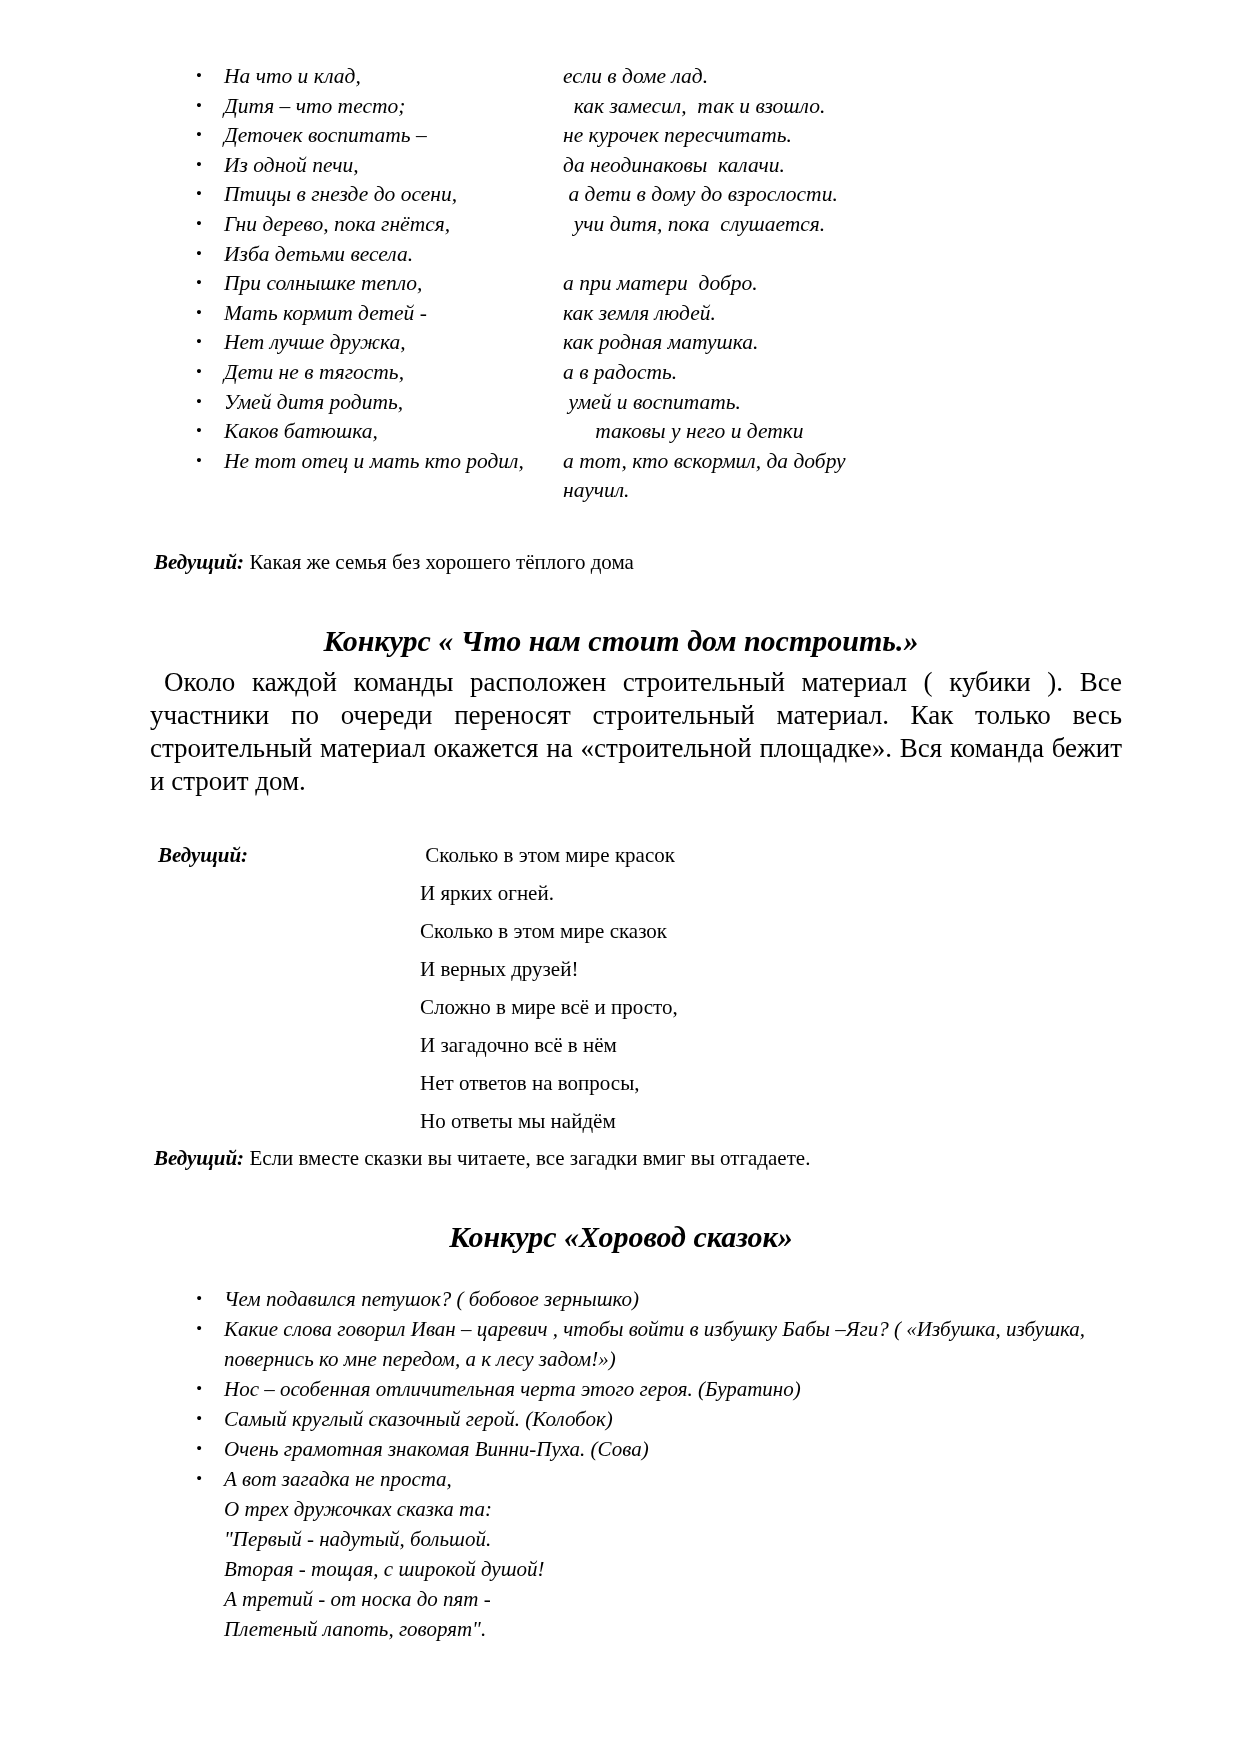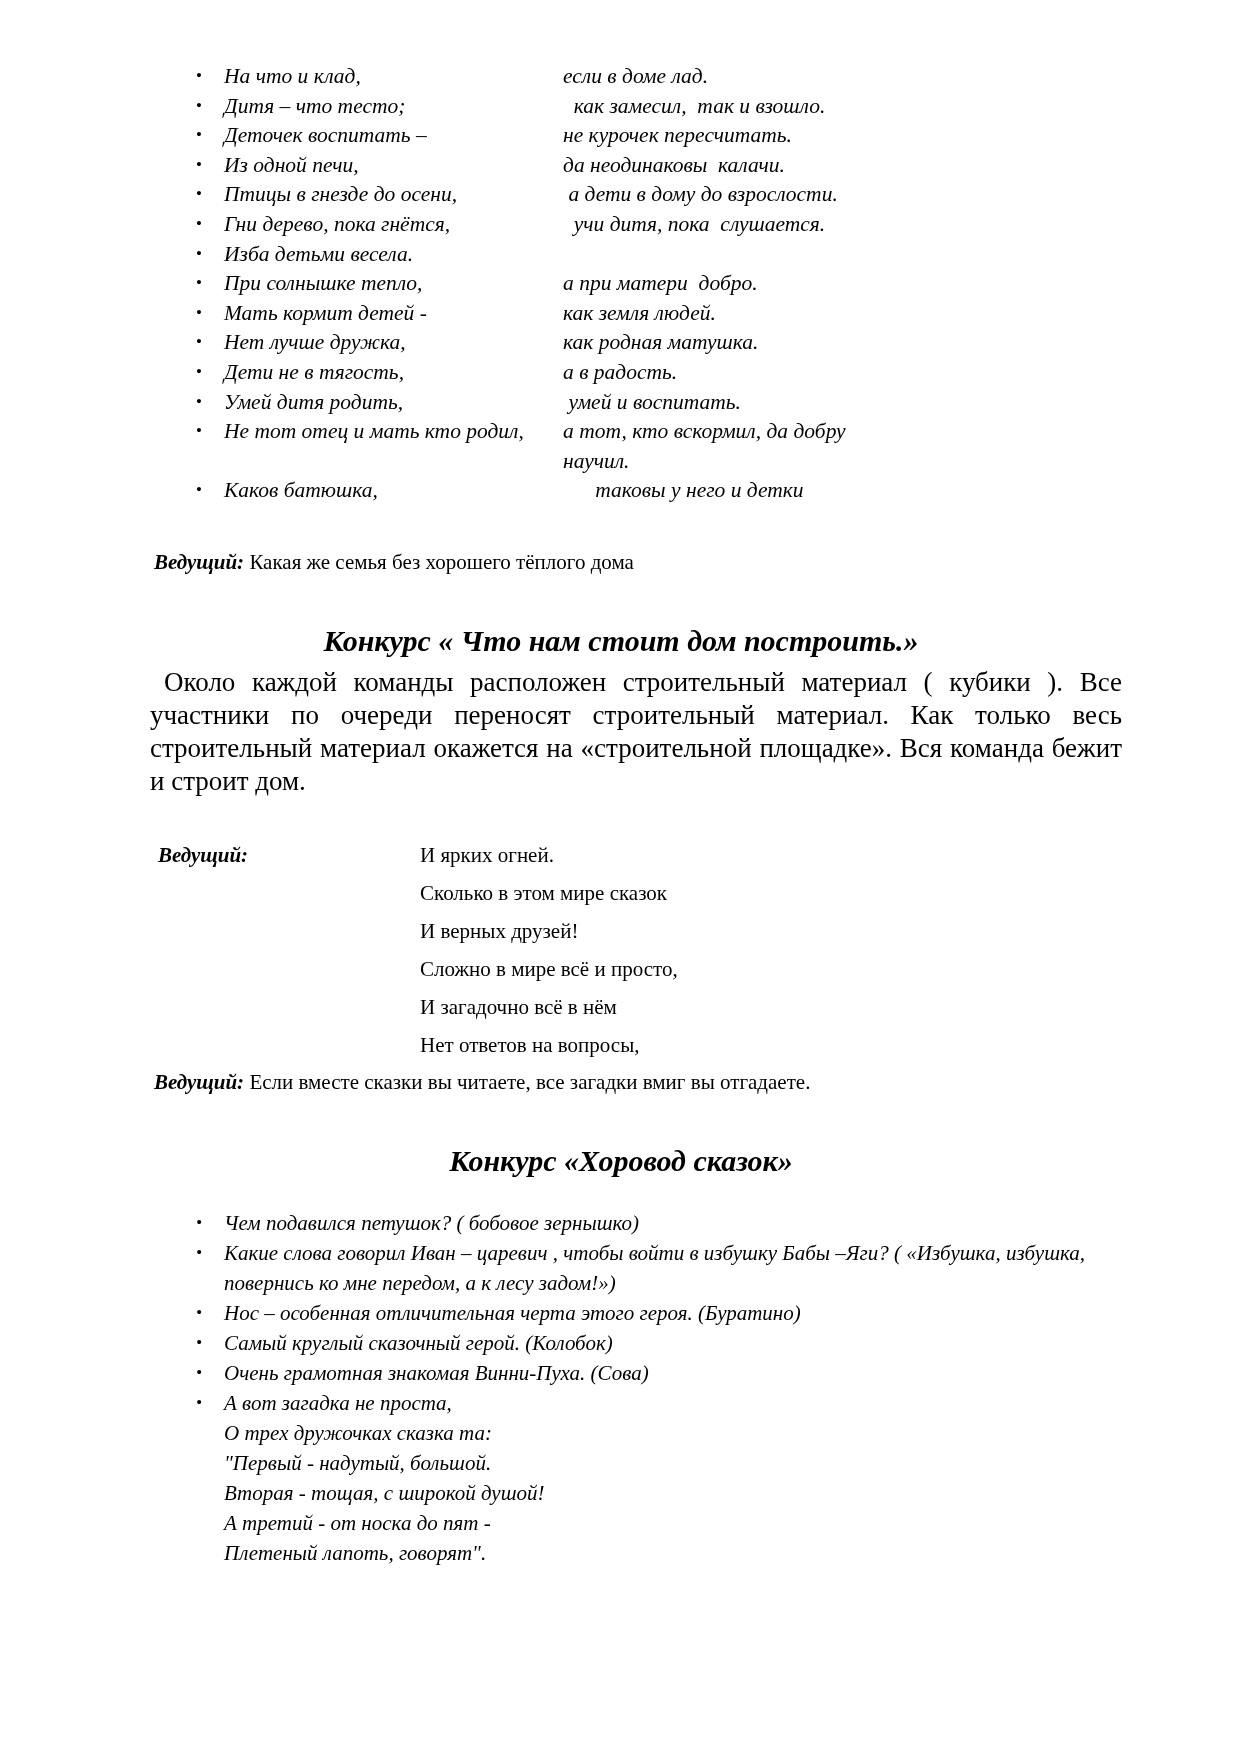--- a/index.html
+++ b/index.html
@@ -189,25 +189,25 @@
     </li>
     <li class="proverb-item">
       <span class="pv-a">Нет лучше дружка,</span><span class="pv-b">как родная матушка.</span>
     </li>
     <li class="proverb-item">
       <span class="pv-a">Дети не в тягость,</span><span class="pv-b">а в радость.</span>
     </li>
     <li class="proverb-item">
       <span class="pv-a">Умей дитя родить,</span><span class="pv-b"> умей и воспитать.</span>
     </li>
+    <li class="proverb-item">
+      <span class="pv-a">Каков батюшка,</span><span class="pv-b">      таковы у него и детки</span>
+    </li>
     <li class="proverb-item two-line">
       <span class="pv-a">Не тот отец и мать кто родил,</span><span class="pv-b wrap"> а тот, кто вскормил, да добру научил.</span>
-    </li>
-    <li class="proverb-item">
-      <span class="pv-a">Каков батюшка,</span><span class="pv-b">      таковы у него и детки</span>
     </li>
   </ul>
 
   <div class="sp-38"></div>
 
   <p class="host-line">
     <span class="host-label">Ведущий:</span><span class="host-text"> Какая же семья без хорошего тёплого дома</span>
   </p>
 
   <div class="sp-46"></div>
@@ -216,26 +216,28 @@
 
   <div class="sp-10"></div>
 
   <p class="body-par">Около каждой команды расположен строительный материал ( кубики ).  Все участники по очереди переносят строительный материал. Как только весь строительный материал окажется на «строительной площадке». Вся команда бежит и строит дом.</p>
 
   <div class="sp-38"></div>
 
   <div class="poem-block">
     <span class="poem-label">Ведущий:</span>
     <ul class="poem-lines">
+      <li> Сколько в этом мире красок</li>
       <li>И ярких огней.</li>
       <li>Сколько в этом мире сказок</li>
       <li>И верных друзей!</li>
       <li>Сложно в мире всё и просто,</li>
       <li>И загадочно всё в нём</li>
       <li>Нет ответов на вопросы,</li>
+      <li>Но ответы мы найдём</li>
     </ul>
   </div>
 
   <p class="host-line">
     <span class="host-label">Ведущий:</span><span class="host-text"> Если вместе сказки вы читаете, все загадки вмиг вы отгадаете.</span>
   </p>
 
   <div class="sp-46"></div>
 
   <h2 class="contest-heading">Конкурс  «Хоровод сказок»</h2>

